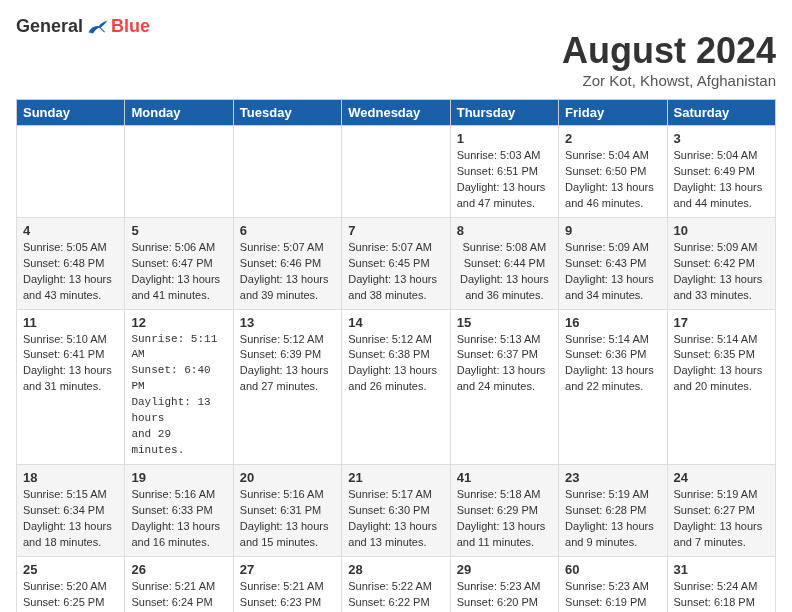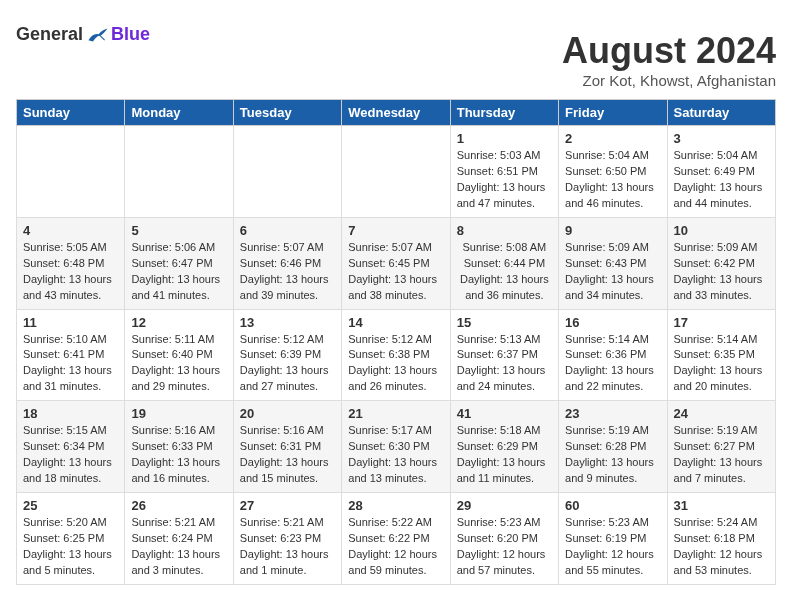--- a/index.html
+++ b/index.html
@@ -13,36 +13,35 @@
     .header-area {
       display: flex;
       justify-content: space-between;
       align-items: flex-start;
       margin-bottom: 10px;
     }
     .logo {
       display: flex;
       flex-direction: column;
       align-items: center;
-      margin-top: 8px;
     }
     .logo-text {
       display: flex;
       align-items: center;
       gap: 2px;
     }
     .logo-general {
       font-size: 18px;
       font-weight: bold;
       color: #333;
     }
     .logo-blue {
       font-size: 18px;
       font-weight: bold;
-      color: #6d28d9;
+      color: #ef4444;
     }
     .logo-bird {
       width: 22px;
       height: 18px;
       margin-left: 2px;
     }
     .title-area {
       text-align: right;
     }
     .month-year {
@@ -212,21 +211,21 @@
       <tr>
         <td>
           <span class="day-number">11</span>
           <div class="day-info" style="white-space: pre-line;">Sunrise: 5:10 AM
 Sunset: 6:41 PM
 Daylight: 13 hours
 and 31 minutes.</div>
         </td>
         <td>
           <span class="day-number">12</span>
-          <div class="day-info" style="white-space: pre-line;">Sunrise: 5:11 AM
+          <div class="day-info" style="white-space: pre-line; font-family: Liberation Mono, monospace;">Sunrise: 5:11 AM
 Sunset: 6:40 PM
 Daylight: 13 hours
 and 29 minutes.</div>
         </td>
         <td>
           <span class="day-number">13</span>
           <div class="day-info" style="white-space: pre-line;">Sunrise: 5:12 AM
 Sunset: 6:39 PM
 Daylight: 13 hours
 and 27 minutes.</div>

